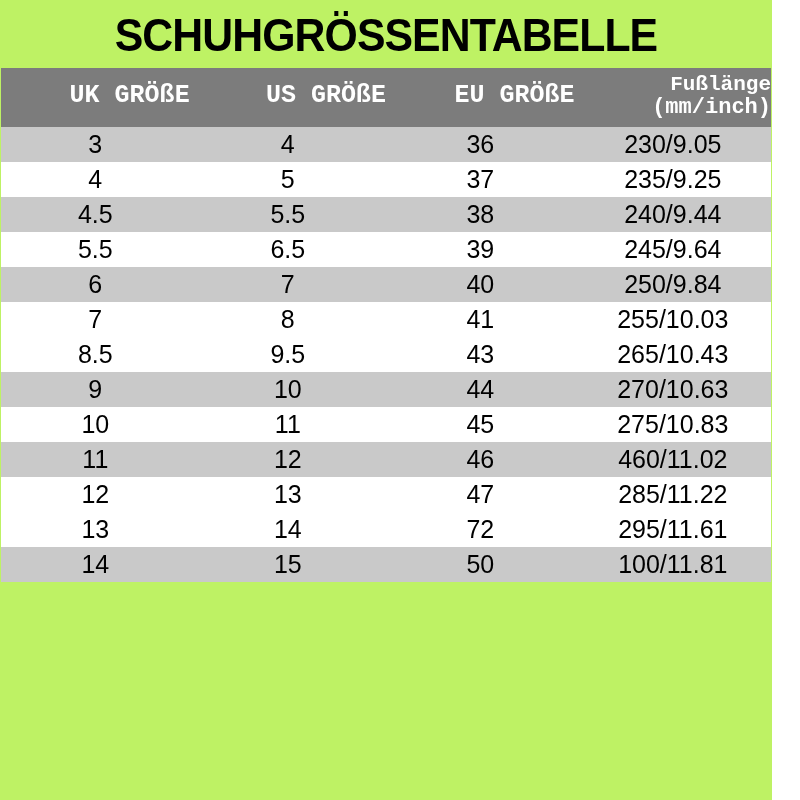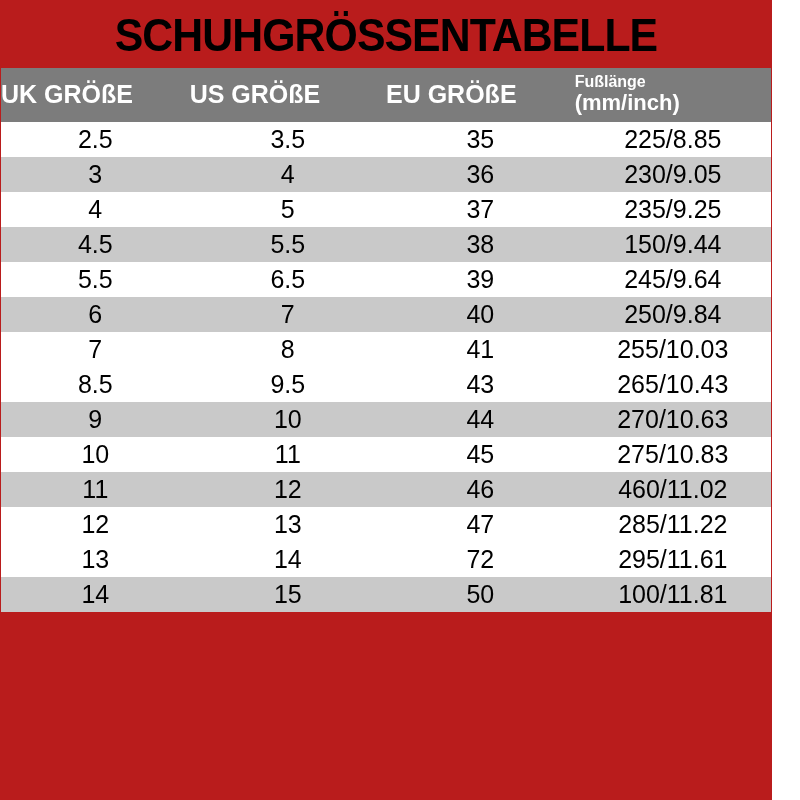--- a/index.html
+++ b/index.html
@@ -6,21 +6,21 @@
     margin: 0;
     padding: 0;
     width: 800px;
     height: 800px;
     background: #ffffff;
     font-family: "Liberation Sans", sans-serif;
   }
   #page {
     width: 772px;
     height: 800px;
-    background: #b91c1c;
+    background: #bef264;
     position: relative;
     box-sizing: border-box;
     overflow: hidden;
   }
   .title {
     text-align: center;
     font-family: "Liberation Sans", sans-serif;
     font-weight: bold;
     font-size: 46px;
     letter-spacing: -1px;
@@ -37,34 +37,34 @@
     margin: 0 auto;
     border-collapse: collapse;
     table-layout: fixed;
   }
   table.size-table th {
     background: #7c7c7c;
     color: #ffffff;
     font-size: 25px;
     font-weight: bold;
     padding: 6px 0 8px 0;
-    text-align: left;
+    text-align: right;
     line-height: 1.05;
     vertical-align: middle;
-    font-family: Liberation Sans, sans-serif;
+    font-family: Liberation Mono, monospace;
   }
   table.size-table th .sub {
     display: block;
     font-size: 22px;
     font-weight: bold;
     line-height: 1.05;
   }
   table.size-table th .main-small {
     display: block;
-    font-size: 16px;
+    font-size: 21px;
     font-weight: bold;
     line-height: 1.05;
   }
   table.size-table td {
     font-size: 25px;
     color: #000000;
     text-align: center;
     padding: 3px 0 4px 0;
     line-height: 1.12;
     font-family: "Liberation Sans", sans-serif;
@@ -105,43 +105,37 @@
         <th>
           <span>EU GRÖßE</span>
         </th>
         <th>
           <span class="main-small">Fußlänge</span>
           <span class="sub">(mm/inch)</span>
         </th>
       </tr>
     </thead>
     <tbody>
-        <tr class="row-odd">
-          <td>2.5</td>
-          <td>3.5</td>
-          <td>35</td>
-          <td>225/8.85</td>
-        </tr>
         <tr class="row-even">
           <td>3</td>
           <td>4</td>
           <td>36</td>
           <td>230/9.05</td>
         </tr>
         <tr class="row-odd">
           <td>4</td>
           <td>5</td>
           <td>37</td>
           <td>235/9.25</td>
         </tr>
         <tr class="row-even">
           <td>4.5</td>
           <td>5.5</td>
           <td>38</td>
-          <td>150/9.44</td>
+          <td>240/9.44</td>
         </tr>
         <tr class="row-odd">
           <td>5.5</td>
           <td>6.5</td>
           <td>39</td>
           <td>245/9.64</td>
         </tr>
         <tr class="row-even">
           <td>6</td>
           <td>7</td>

